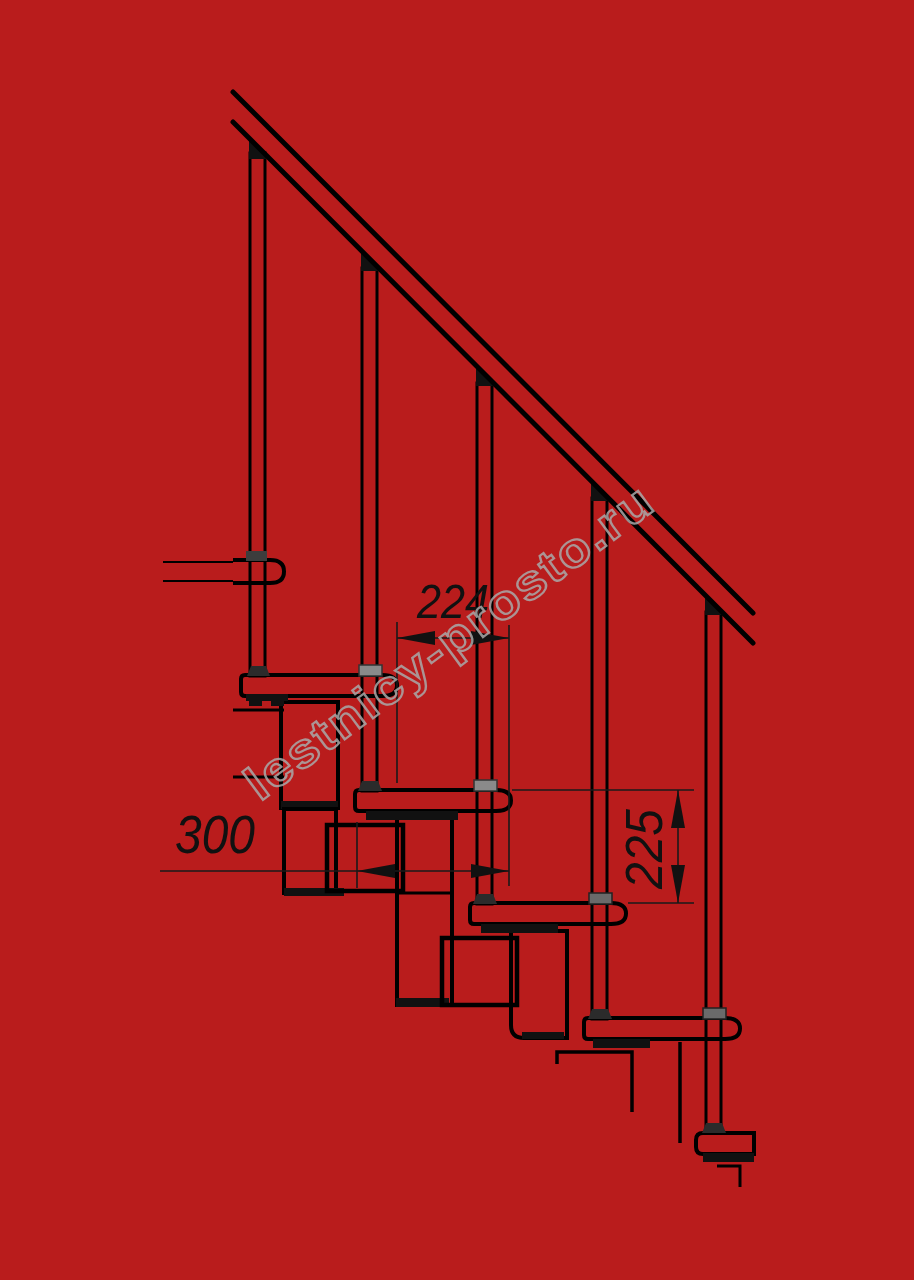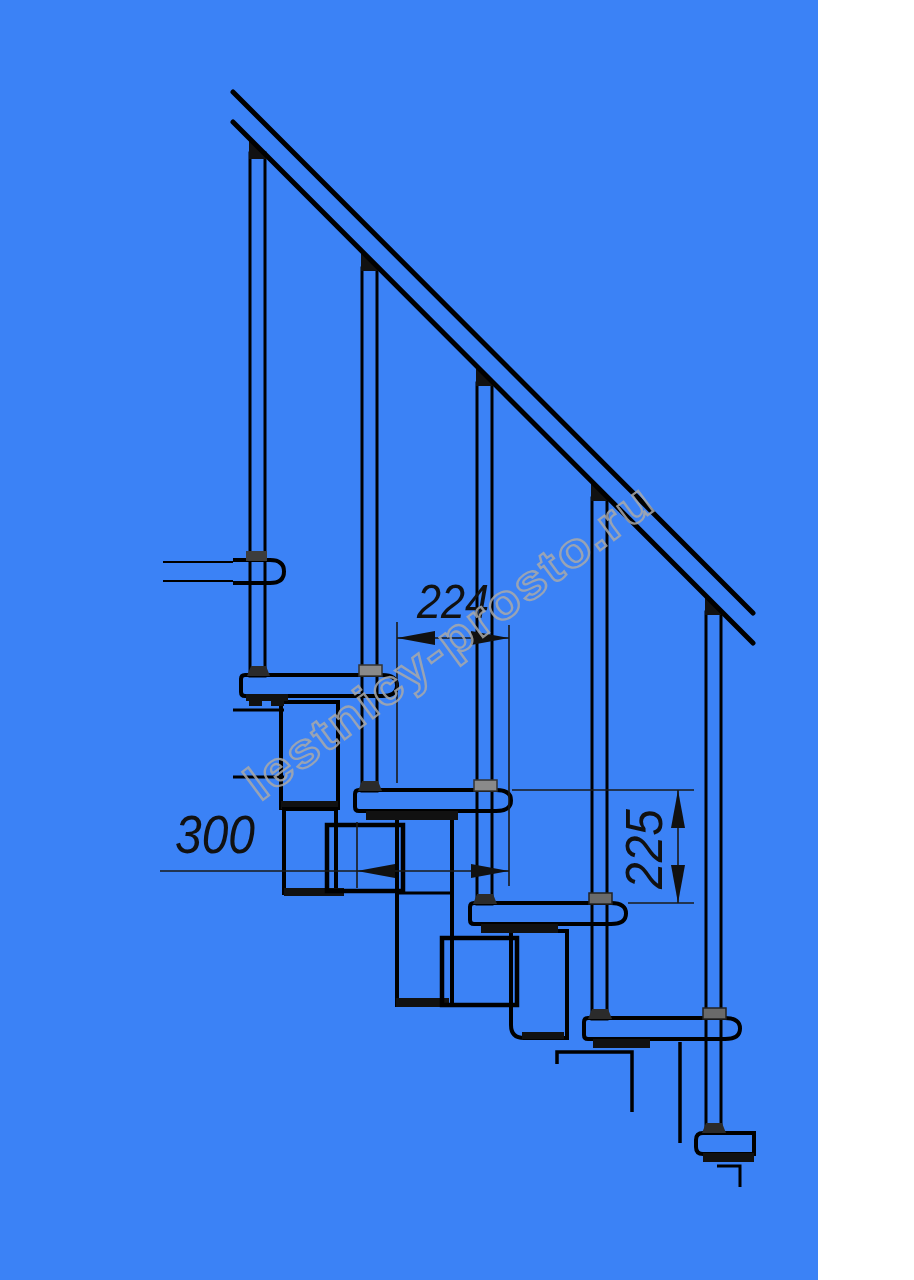--- a/index.html
+++ b/index.html
@@ -1,19 +1,19 @@
 <!DOCTYPE html>
 <html><head>
 <meta charset="utf-8">
 <style>
   html,body{margin:0;padding:0;background:#ffffff;}
   .canvas{
     position:relative;
-    width:818px;height:1280px;
-    background:#3b82f6;
+    width:914px;height:1280px;
+    background:#b91c1c;
     overflow:hidden;
     font-family:"Liberation Sans", sans-serif;
   }
   svg text.dim{
     font-family:"Liberation Sans", sans-serif;
     font-style:italic;
     fill:#111111;
   }
   svg text.wm{
     font-family:"Liberation Sans", sans-serif;

